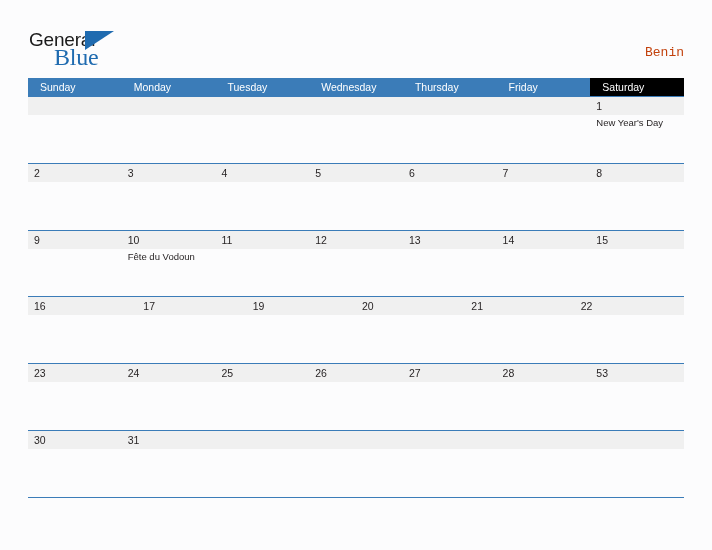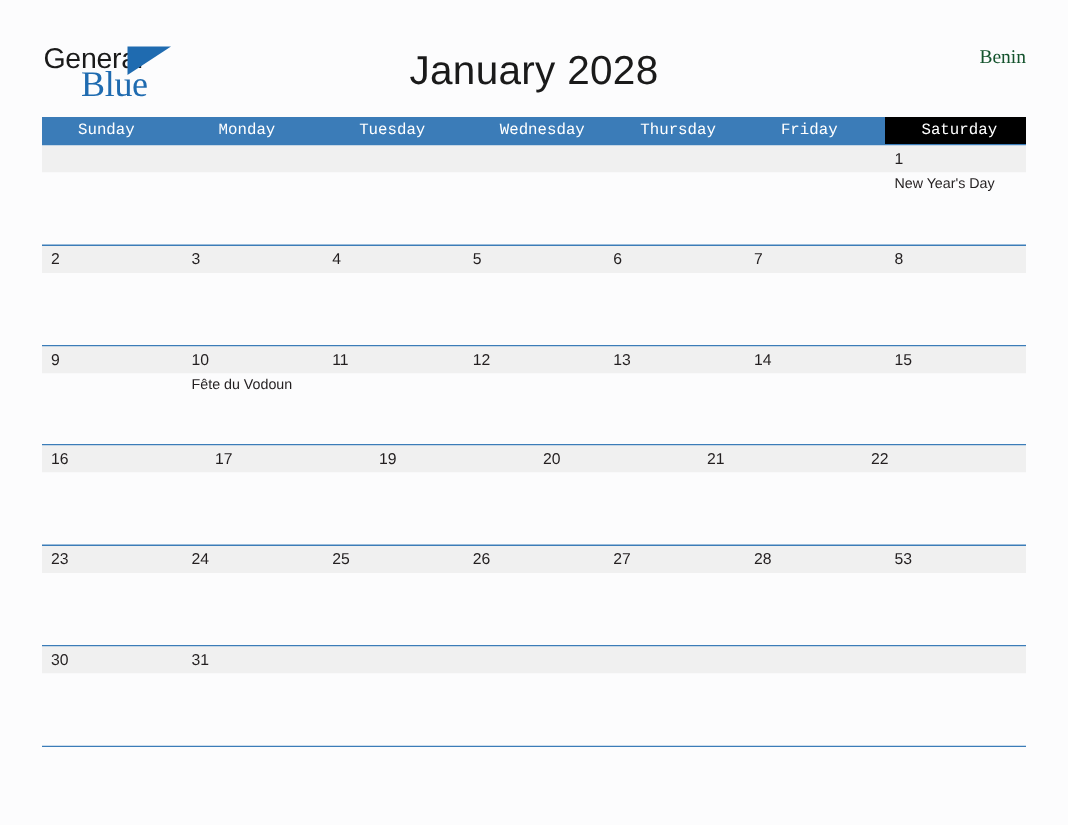--- a/index.html
+++ b/index.html
@@ -75,24 +75,24 @@
     text-align: center;
     font-size: 27px;
     color: #1a1a1a;
     font-family: "Liberation Sans", sans-serif;
     letter-spacing: 0.2px;
   }
 
   .country {
     position: absolute;
     right: 28px;
-    top: 30px;
+    top: 45px;
     font-size: 13px;
-    color: #14532d;
-    font-family: Liberation Serif, serif;
+    color: #c2410c;
+    font-family: Liberation Mono, monospace;
   }
 
   
   .grid {
     position: absolute;
     left: 28px;
     top: 78px;
     width: 656px;
   }
 
@@ -100,23 +100,23 @@
     display: flex;
     width: 656px;
     height: 18px;
     background: #3b7cb8;
   }
   .weekday {
     flex: 1 1 0;
     font-size: 10.5px;
     color: #ffffff;
     line-height: 18px;
-    padding-left: 24px;
+    padding-left: 12px;
     box-sizing: border-box;
-    font-family: Liberation Mono, monospace;
+    font-family: Liberation Sans, sans-serif;
     white-space: nowrap;
   }
   .weekday.sat-col {
     background: #000000;
   }
 
   .week-row {
     width: 656px;
     height: 66.8px;
     border-top: 1px solid #3b7cb8;
@@ -169,21 +169,20 @@
 <div class="page">
 
   <div class="header">
 
     <div class="logo">
       <span class="logo-general">General</span>
       <span class="logo-triangle"></span>
       <span class="logo-blue">Blue</span>
     </div>
 
-    <div class="cal-title">January 2028</div>
 
     <div class="country">Benin</div>
 
   </div>
 
   <div class="grid">
 
     <div class="weekday-row">
       <div class="weekday">Sunday</div>
       <div class="weekday">Monday</div>

